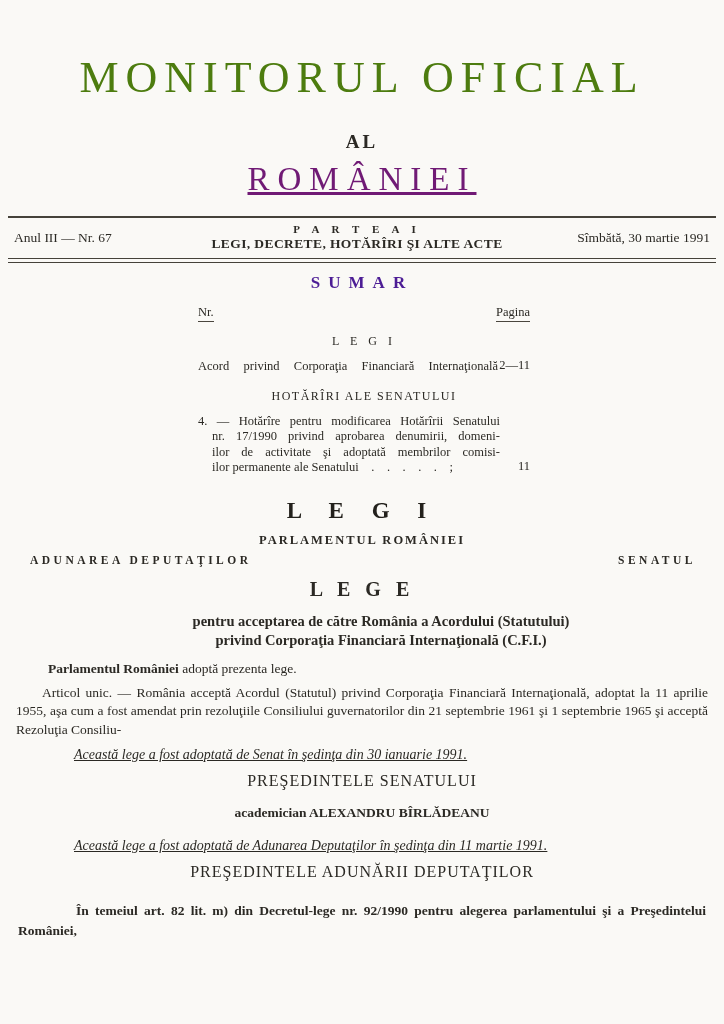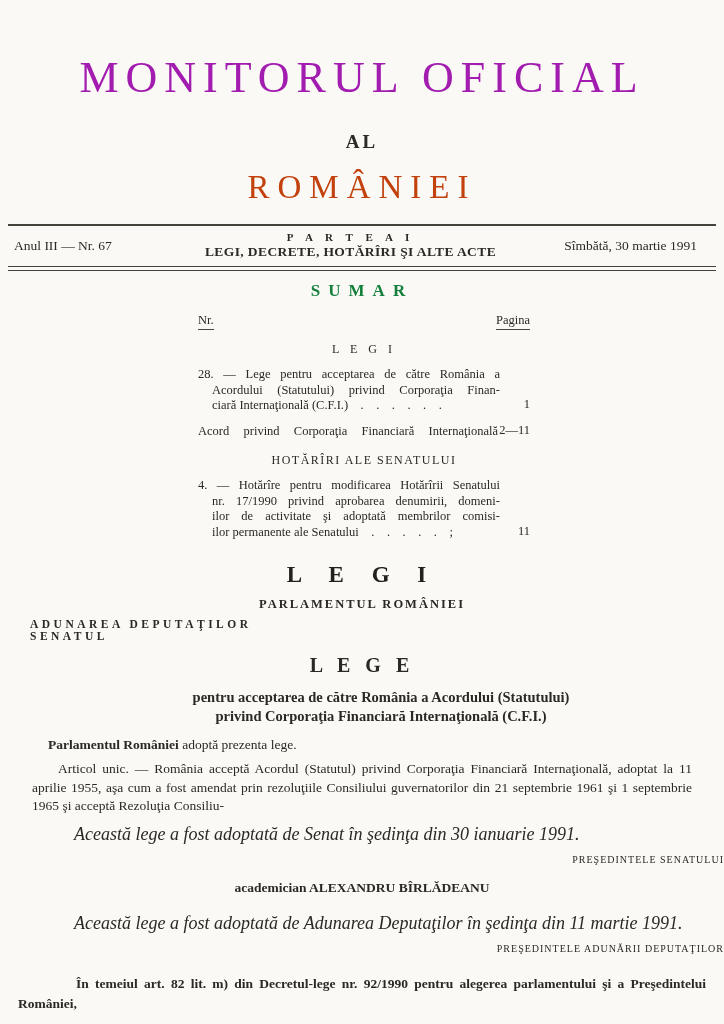--- a/index.html
+++ b/index.html
@@ -14,49 +14,50 @@
     background:#faf9f6;
     color:#2b2924;
     overflow:hidden;
   }
   
   .masthead{padding-top:52px;text-align:center;}
   .masthead-title{
     margin:0;
     font-size:44px;font-weight:normal;
     letter-spacing:7px;
-    color:#a21caf;
+    color:#4d7c0f;
   }
   .masthead-al{
     margin-top:28px;
     font-size:19px;font-weight:bold;letter-spacing:3px;
   }
   .masthead-rom{
-    margin-top:16px;
+    margin-top:8px;
     font-size:33px;font-weight:normal;letter-spacing:8px;
-    color:#c2410c;
+    color:#701a75;
+    text-decoration:underline;
   }
   
   .rule-thin{margin:18px 8px 0 8px;border-top:2px solid #45423a;}
   .infobar{
     display:flex;align-items:center;
-    padding:5px 27px 4px 14px;
+    padding:5px 14px 4px 14px;
   }
   .infobar .ib-left{width:175px;font-size:13.5px;text-align:left;}
   .infobar .ib-center{flex:1;text-align:center;}
   .ib-part{font-size:11px;font-weight:bold;letter-spacing:5px;}
   .ib-subject{font-size:13.5px;font-weight:bold;letter-spacing:.4px;margin-top:1px;}
   .infobar .ib-right{width:185px;font-size:13.5px;text-align:right;}
   .rule-double{margin:2px 8px 0 8px;height:3px;border-top:1.5px solid #45423a;border-bottom:1.5px solid #45423a;}
   
   .sumar{margin-top:10px;}
   .sumar-title{
     margin:0;text-align:center;
     font-size:17px;font-weight:bold;letter-spacing:8px;
-    color:#15803d;
+    color:#4c1d95;
   }
   .sumar-body{position:relative;width:332px;margin:12px auto 0 auto;margin-left:198px;}
   .sumar-cols{display:flex;justify-content:space-between;font-size:12.5px;}
   .sumar-cols .colhead{border-bottom:1px solid #4a463e;padding-bottom:1px;}
   .sumar-heading{
     text-align:center;font-size:12px;letter-spacing:4px;
     margin-top:12px;font-weight:normal;
   }
   .sumar-heading.second{letter-spacing:1.5px;margin-top:14px;}
   .entry{position:relative;margin-top:10px;font-size:12.5px;line-height:15.5px;}
@@ -66,31 +67,31 @@
   .entry .page-num{position:absolute;right:0;bottom:1px;font-size:12.5px;}
   .entry.acord .eline{padding-left:0;width:300px;}
   
   .legi-heading{
     margin:22px 0 0 0;text-align:center;
     font-size:23px;font-weight:bold;letter-spacing:11px;
     color:#23211c;
   }
   .parliament{margin-top:9px;text-align:center;font-size:12.5px;font-weight:bold;letter-spacing:2px;}
   .chambers{display:flex;justify-content:space-between;padding:0 28px 0 30px;margin-top:6px;
-    font-size:11.5px;font-weight:bold;letter-spacing:3.5px;flex-direction:column;}
+    font-size:11.5px;font-weight:bold;letter-spacing:3.5px;}
   .law-type{margin-top:12px;text-align:center;font-size:20px;font-weight:bold;letter-spacing:5px;}
   .law-title{margin-top:11px;text-align:center;font-size:14.5px;font-weight:bold;line-height:19px;padding-left:38px;}
   .intro{margin:11px 18px 0 18px;text-indent:30px;font-size:13.5px;}
   .intro b{font-weight:bold;}
-  .columns{display:flex;gap:22px;padding:0 32px;margin-top:7px;}
+  .columns{display:flex;gap:22px;padding:0 16px;margin-top:7px;}
   .columns .col{flex:1;font-size:13.5px;line-height:18.5px;text-align:justify;}
   .columns .col.left{text-indent:0;}
   .columns .col.left .ind{display:inline-block;width:26px;}
-  .adopt-note{margin:8px 18px 0 18px;text-indent:56px;font-style:italic;font-size:18px;}
-  .sig-label{margin-top:9px;text-align:right;font-size:10px;letter-spacing:1px;}
+  .adopt-note{margin:8px 18px 0 18px;text-indent:56px;font-style:italic;font-size:14px;text-decoration:underline;}
+  .sig-label{margin-top:9px;text-align:center;font-size:16px;letter-spacing:1px;}
   .sig-name{margin-top:15px;text-align:center;font-size:13.5px;font-weight:bold;}
   .decree{margin:0 18px;text-indent:58px;font-size:13.5px;font-weight:bold;line-height:20px;text-align:justify;}
   .decree.p1{margin-top:20px;}
 </style>
 </head>
 <body>
 
 <div class="page">
 
   <header class="masthead">
@@ -114,26 +115,20 @@
 
   <section class="sumar">
     <h2 class="sumar-title">SUMAR</h2>
     <div class="sumar-body">
       <div class="sumar-cols">
         <span class="colhead">Nr.</span>
         <span class="colhead">Pagina</span>
       </div>
       <div class="sumar-heading">L E G I</div>
 
-      <div class="entry">
-        <div class="eline first">28. — Lege pentru acceptarea de către România a</div>
-        <div class="eline">Acordului (Statutului) privind Corporaţia Finan-</div>
-        <div class="eline last">ciară Internaţională (C.F.I.)  .  .  .  .  .  .</div>
-        <span class="page-num">1</span>
-      </div>
 
       <div class="entry acord">
         <div class="eline">Acord privind Corporaţia Financiară Internaţională</div>
         <span class="page-num">2—11</span>
       </div>
 
       <div class="sumar-heading second">HOTĂRÎRI ALE SENATULUI</div>
 
       <div class="entry">
         <div class="eline first">4. — Hotărîre pentru modificarea Hotărîrii Senatului</div>

